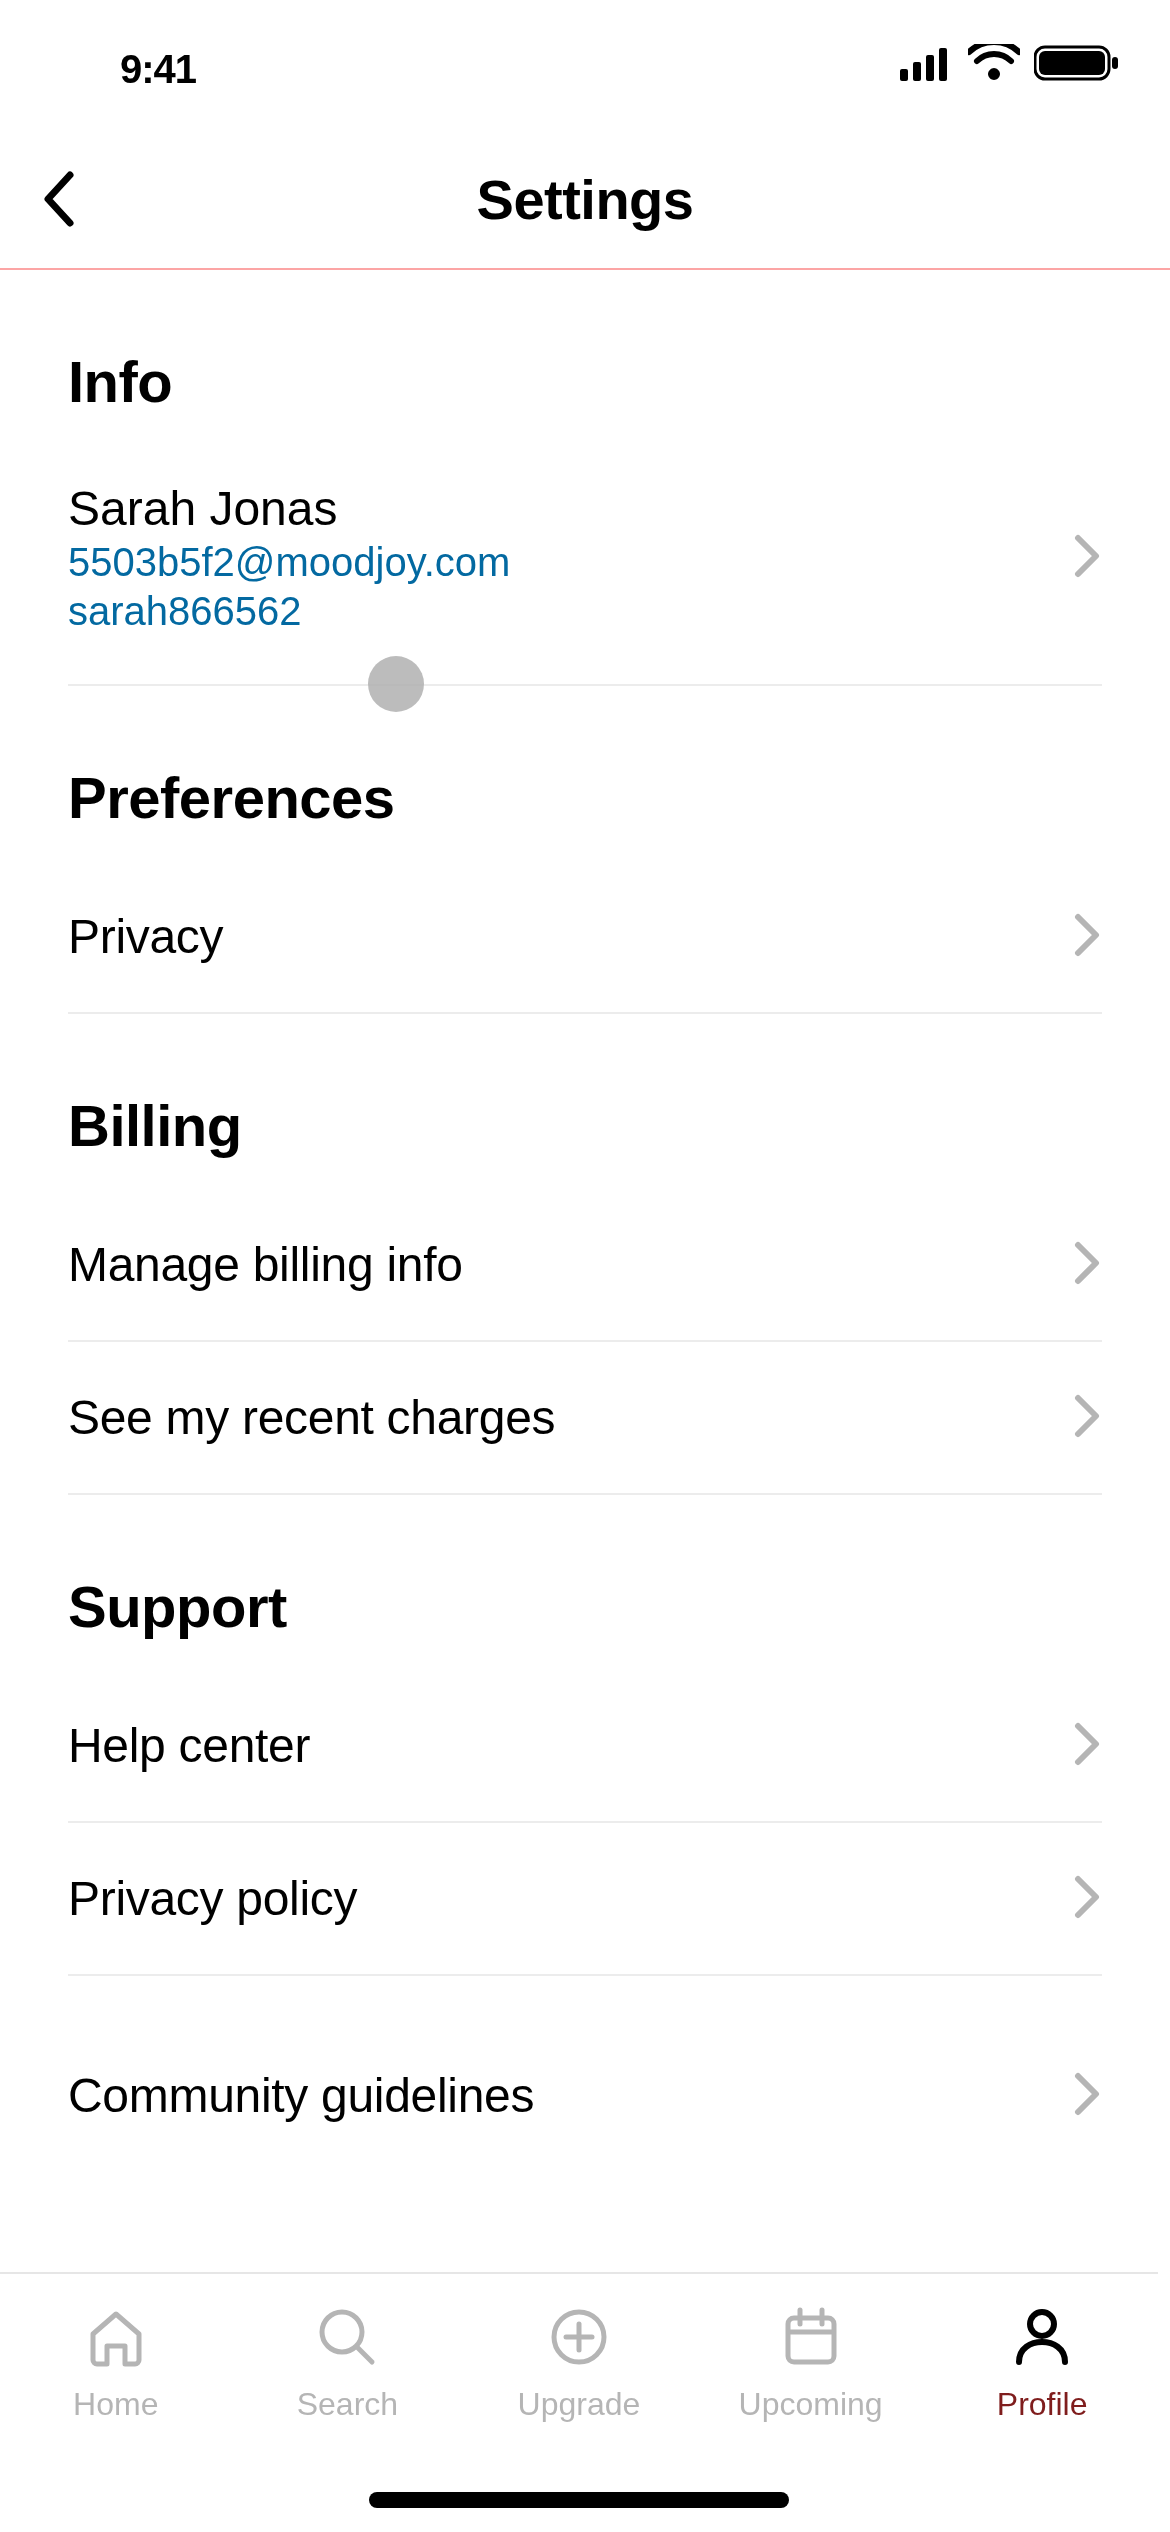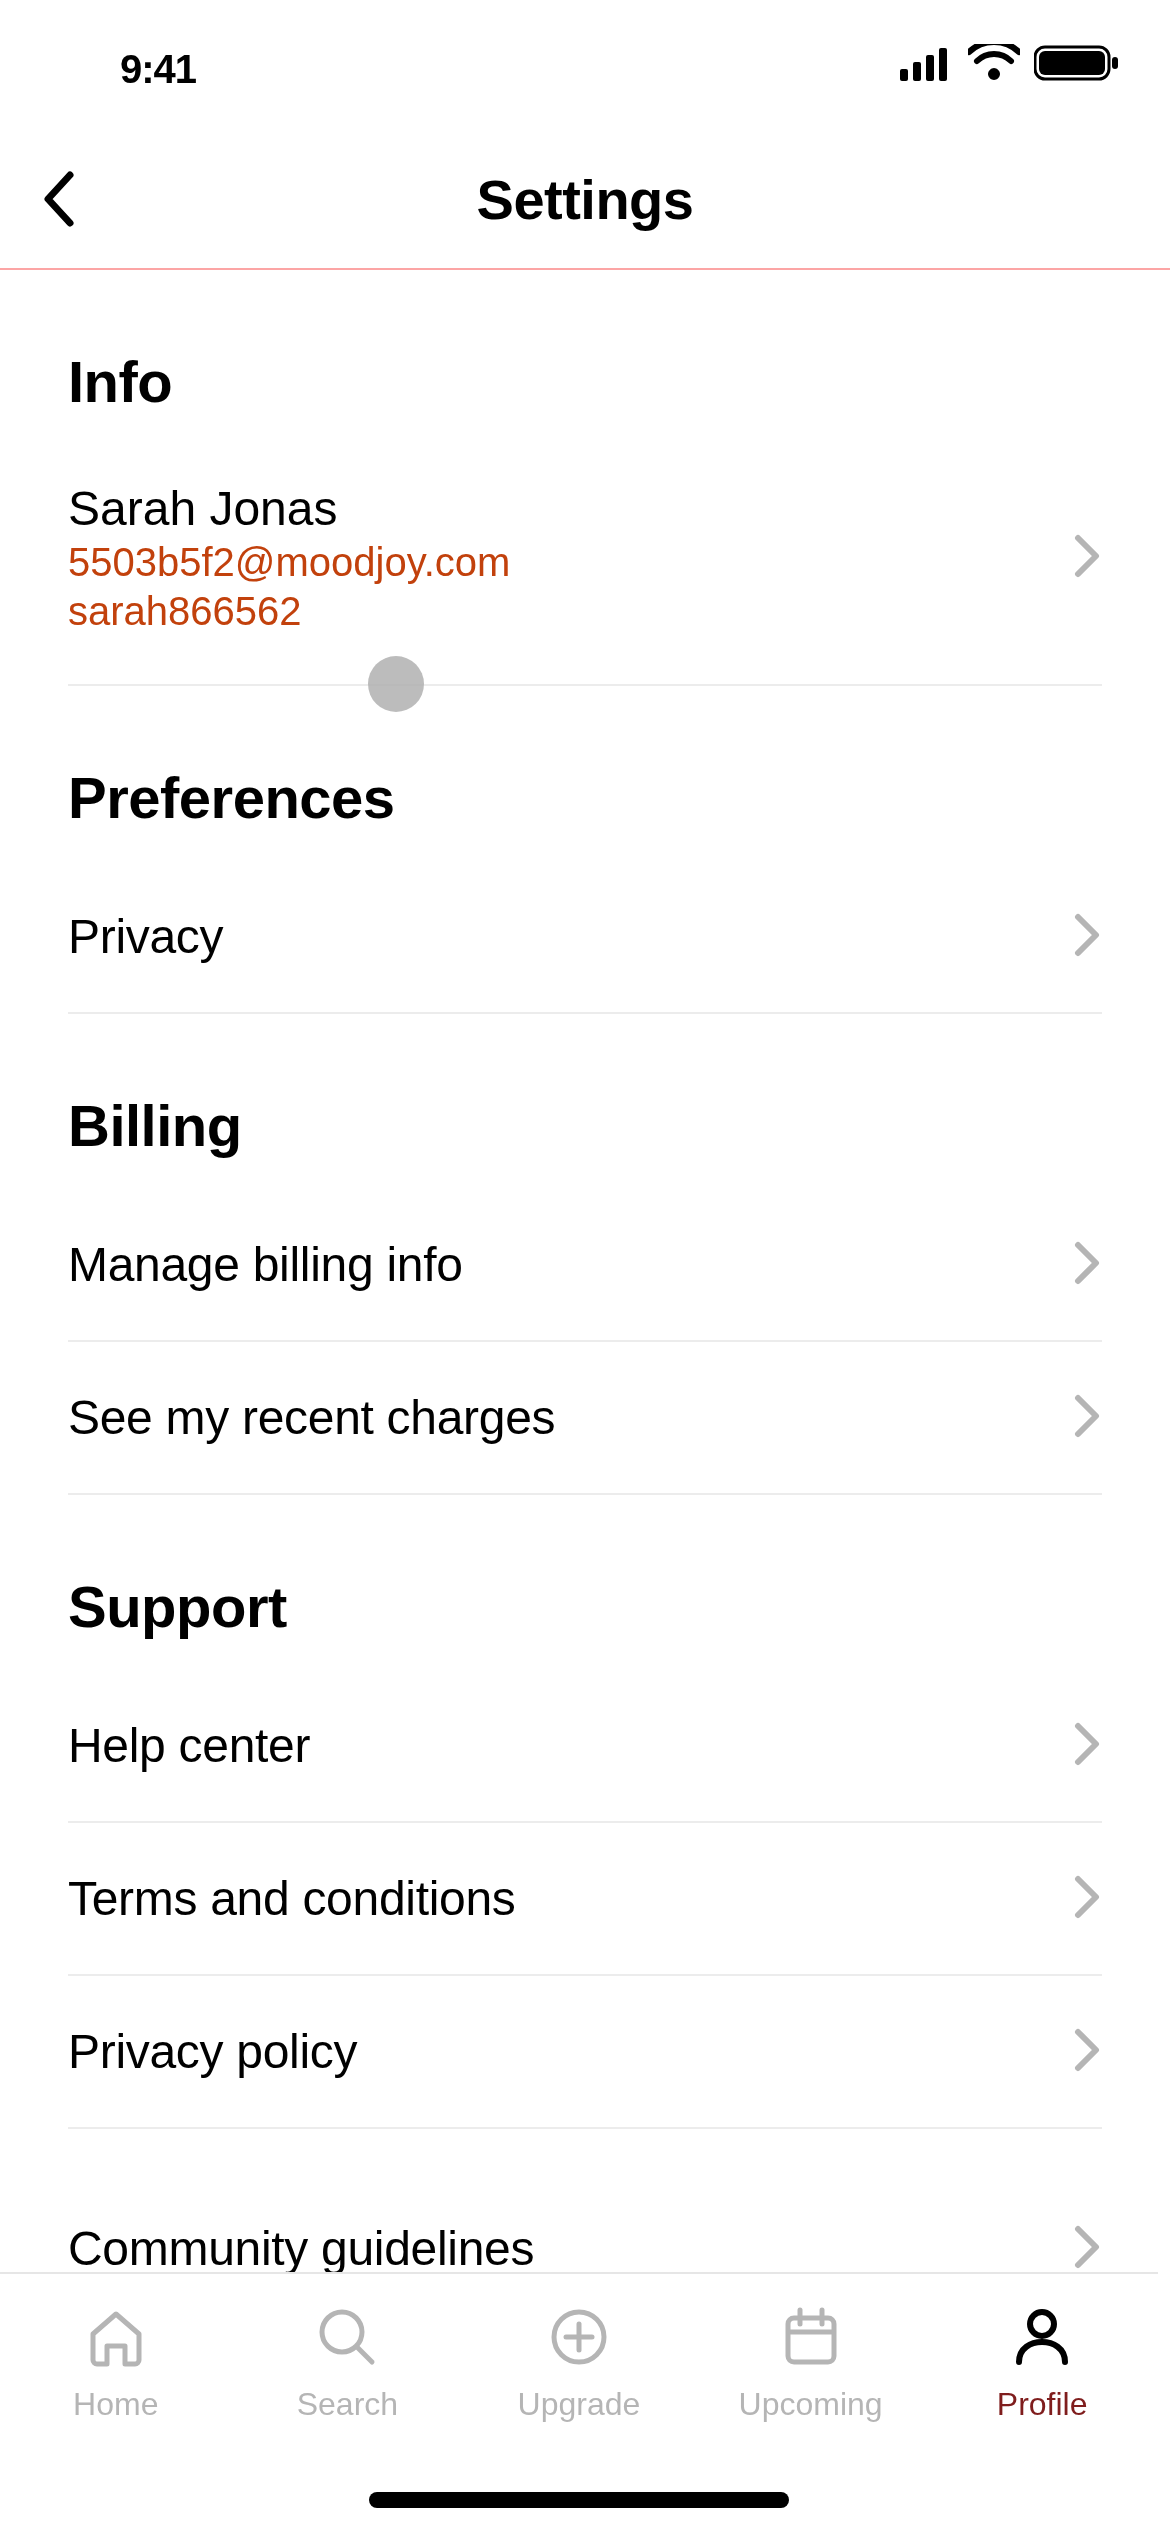--- a/index.html
+++ b/index.html
@@ -90,21 +90,21 @@
   .info-row {
     display: flex;
     align-items: center;
     justify-content: space-between;
     padding: 36px 0 50px 0;
     border-bottom: 2px solid #ececec;
     position: relative;
   }
   .info-block { display: flex; flex-direction: column; gap: 4px; }
   .info-name  { font-size: 48px; font-weight: 400; }
-  .info-sub   { font-size: 40px; color: #c2410c; }
+  .info-sub   { font-size: 40px; color: #0369a1; }
 
   .touch-dot {
     position: absolute;
     left: 300px;
     bottom: -28px;
     width: 56px;
     height: 56px;
     border-radius: 50%;
     background: #b0b0b0;
     opacity: 0.85;
@@ -234,28 +234,20 @@
   <div class="section-title">Support</div>
   <div class="row">
     <div class="label">Help center</div>
     <span class="chevron">
       <svg width="28" height="44" viewBox="0 0 28 44">
           <polyline points="4,4 22,22 4,40" fill="none" stroke="#b5b5b5" stroke-width="6" stroke-linecap="round" stroke-linejoin="round"></polyline>
         </svg>
     </span>
   </div>
   <div class="row">
-    <div class="label">Terms and conditions</div>
-    <span class="chevron">
-      <svg width="28" height="44" viewBox="0 0 28 44">
-          <polyline points="4,4 22,22 4,40" fill="none" stroke="#b5b5b5" stroke-width="6" stroke-linecap="round" stroke-linejoin="round"></polyline>
-        </svg>
-    </span>
-  </div>
-  <div class="row">
     <div class="label">Privacy policy</div>
     <span class="chevron">
       <svg width="28" height="44" viewBox="0 0 28 44">
           <polyline points="4,4 22,22 4,40" fill="none" stroke="#b5b5b5" stroke-width="6" stroke-linecap="round" stroke-linejoin="round"></polyline>
         </svg>
     </span>
   </div>
   <div class="row" style="border-bottom:none;margin-top:44px;">
     <div class="label">Community guidelines</div>
     <span class="chevron">

